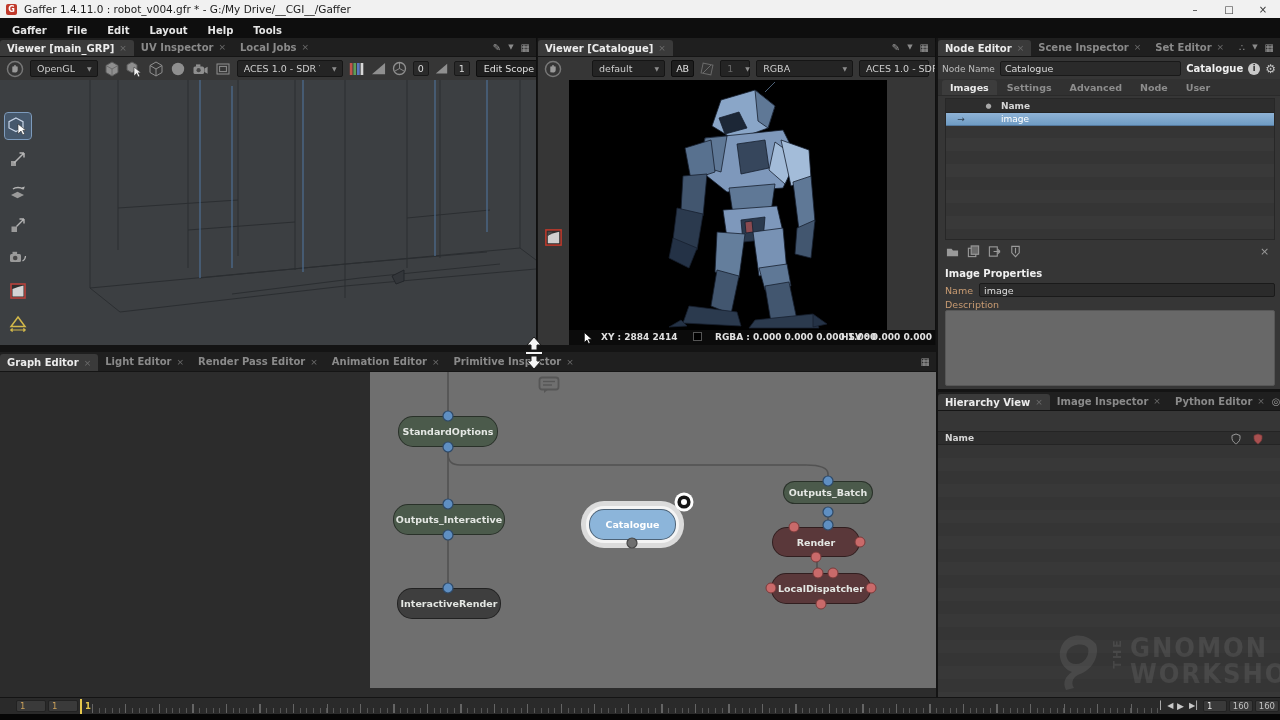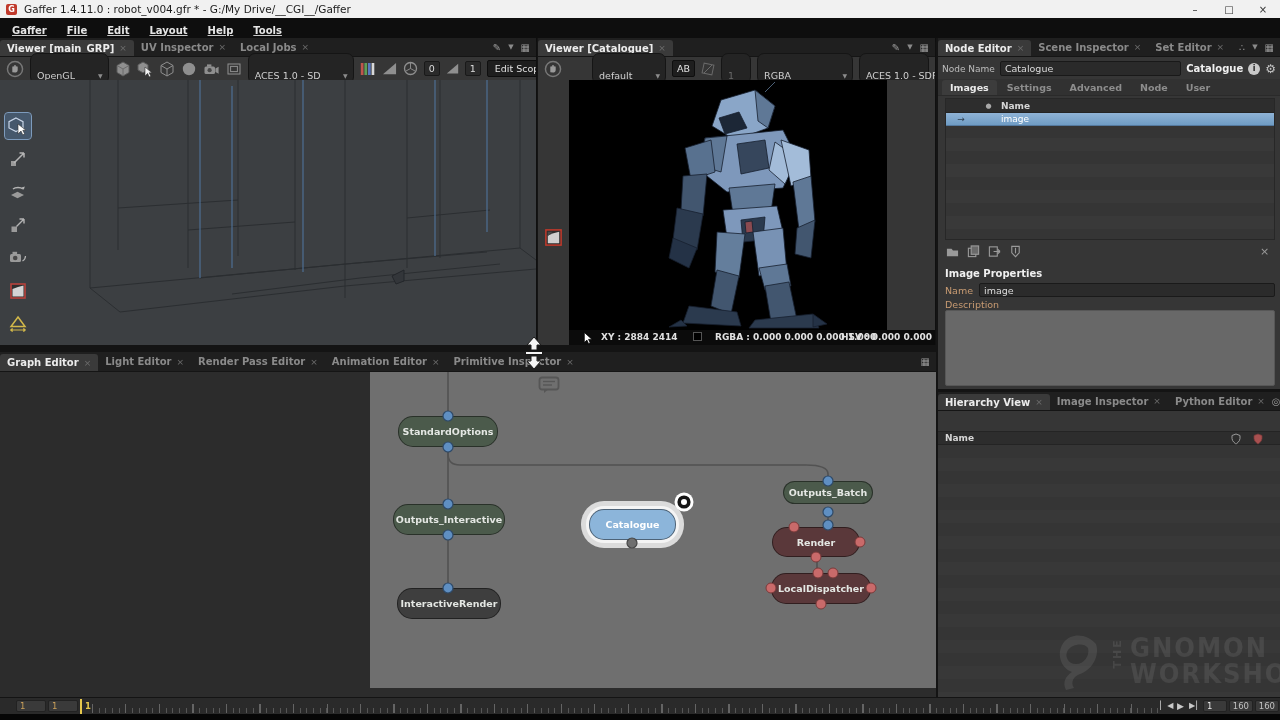--- a/index.html
+++ b/index.html
@@ -8,34 +8,34 @@
   .abs { position:absolute; }
   .panel { position:absolute; background:#363636; overflow:hidden; }
 
   
   .titlebar { position:absolute; left:0; top:0; width:1280px; height:18px; background:#f1f1f1; display:flex; align-items:center; color:#1c1c1c; font-size:10.5px; }
   .appicon { width:11px; height:11px; margin:0 7px 0 6px; background:#c0392b; border-radius:2px; color:#fff; font-size:8px; font-weight:bold; display:flex; align-items:center; justify-content:center; }
   .winbtns { margin-left:auto; display:flex; height:100%; }
   .winbtn { width:34px; display:flex; align-items:center; justify-content:center; color:#333; font-size:10px; }
 
   
-  .menubar { position:absolute; left:0; top:18px; width:1280px; height:24px; background:#0e0e0e; display:flex; align-items:center; gap:20px; padding-left:12px;text-decoration:underline; }
+  .menubar { position:absolute; left:0; top:18px; width:1280px; height:24px; background:#0e0e0e; display:flex; align-items:center; gap:20px; padding-left:12px; }
   .menuitem { color:#e6e6e6; font-size:10px; font-weight:bold; }
 
   
   .tabbar { height:19px; background:#1f1f1f; border-bottom:1px solid #151515; display:flex; align-items:stretch; }
   .tab { display:flex; align-items:center; gap:5px; padding:0 7px; font-size:10px; font-weight:bold; color:#8a8a8a; white-space:nowrap; }
   .tab.active { background:#3a3a3a; color:#ececec; border-radius:3px 3px 0 0; margin-top:2px; }
   .tab .x { color:#6c6c6c; font-size:9px; font-weight:normal; }
   .tabspacer { flex:1; }
   .tbicons { display:flex; align-items:center; gap:7px; padding-right:6px; color:#9a9a9a; font-size:10px; }
   .tbicons .sm { font-size:7px; color:#8a8a8a; }
 
   
-  .dd { display:inline-flex; align-items:center; justify-content:space-between; background:#242424; border:1px solid #151515; border-radius:7px; color:#cfcfcf; font-size:9.5px; padding:16px 5px 2px 6px; gap:23px; white-space:nowrap; }
+  .dd { display:inline-flex; align-items:center; justify-content:space-between; background:#242424; border:1px solid #151515; border-radius:2px; color:#cfcfcf; font-size:9.5px; padding:2px 5px 2px 6px; gap:12px; white-space:nowrap; }
   .dd .arr { font-size:6px; color:#8d8d8d; }
   .dd.disabled { color:#6a6a6a; }
   .btn { background:#1e1e1e; border:1px solid #0e0e0e; border-radius:2px; color:#e0e0e0; font-size:9.5px; padding:2px 7px; white-space:nowrap; display:inline-flex; gap:6px; align-items:center; }
   .numf { background:#2a2a2a; border:1px solid #191919; border-radius:2px; color:#dcdcdc; font-size:9.5px; width:26px; padding:1px 4px; }
   .toolrow { display:flex; align-items:center; gap:6px; padding:0 6px; height:23px; background:#363636; }
 
   
   .viewport3d { position:absolute; left:0; top:42px; width:536px; height:265px; background:#3c3f42; }
   .toolstrip { position:absolute; left:5px; top:75px; display:flex; flex-direction:column; gap:7px; }
   .toolbtn { width:26px; height:26px; border-radius:3px; display:flex; align-items:center; justify-content:center; }

